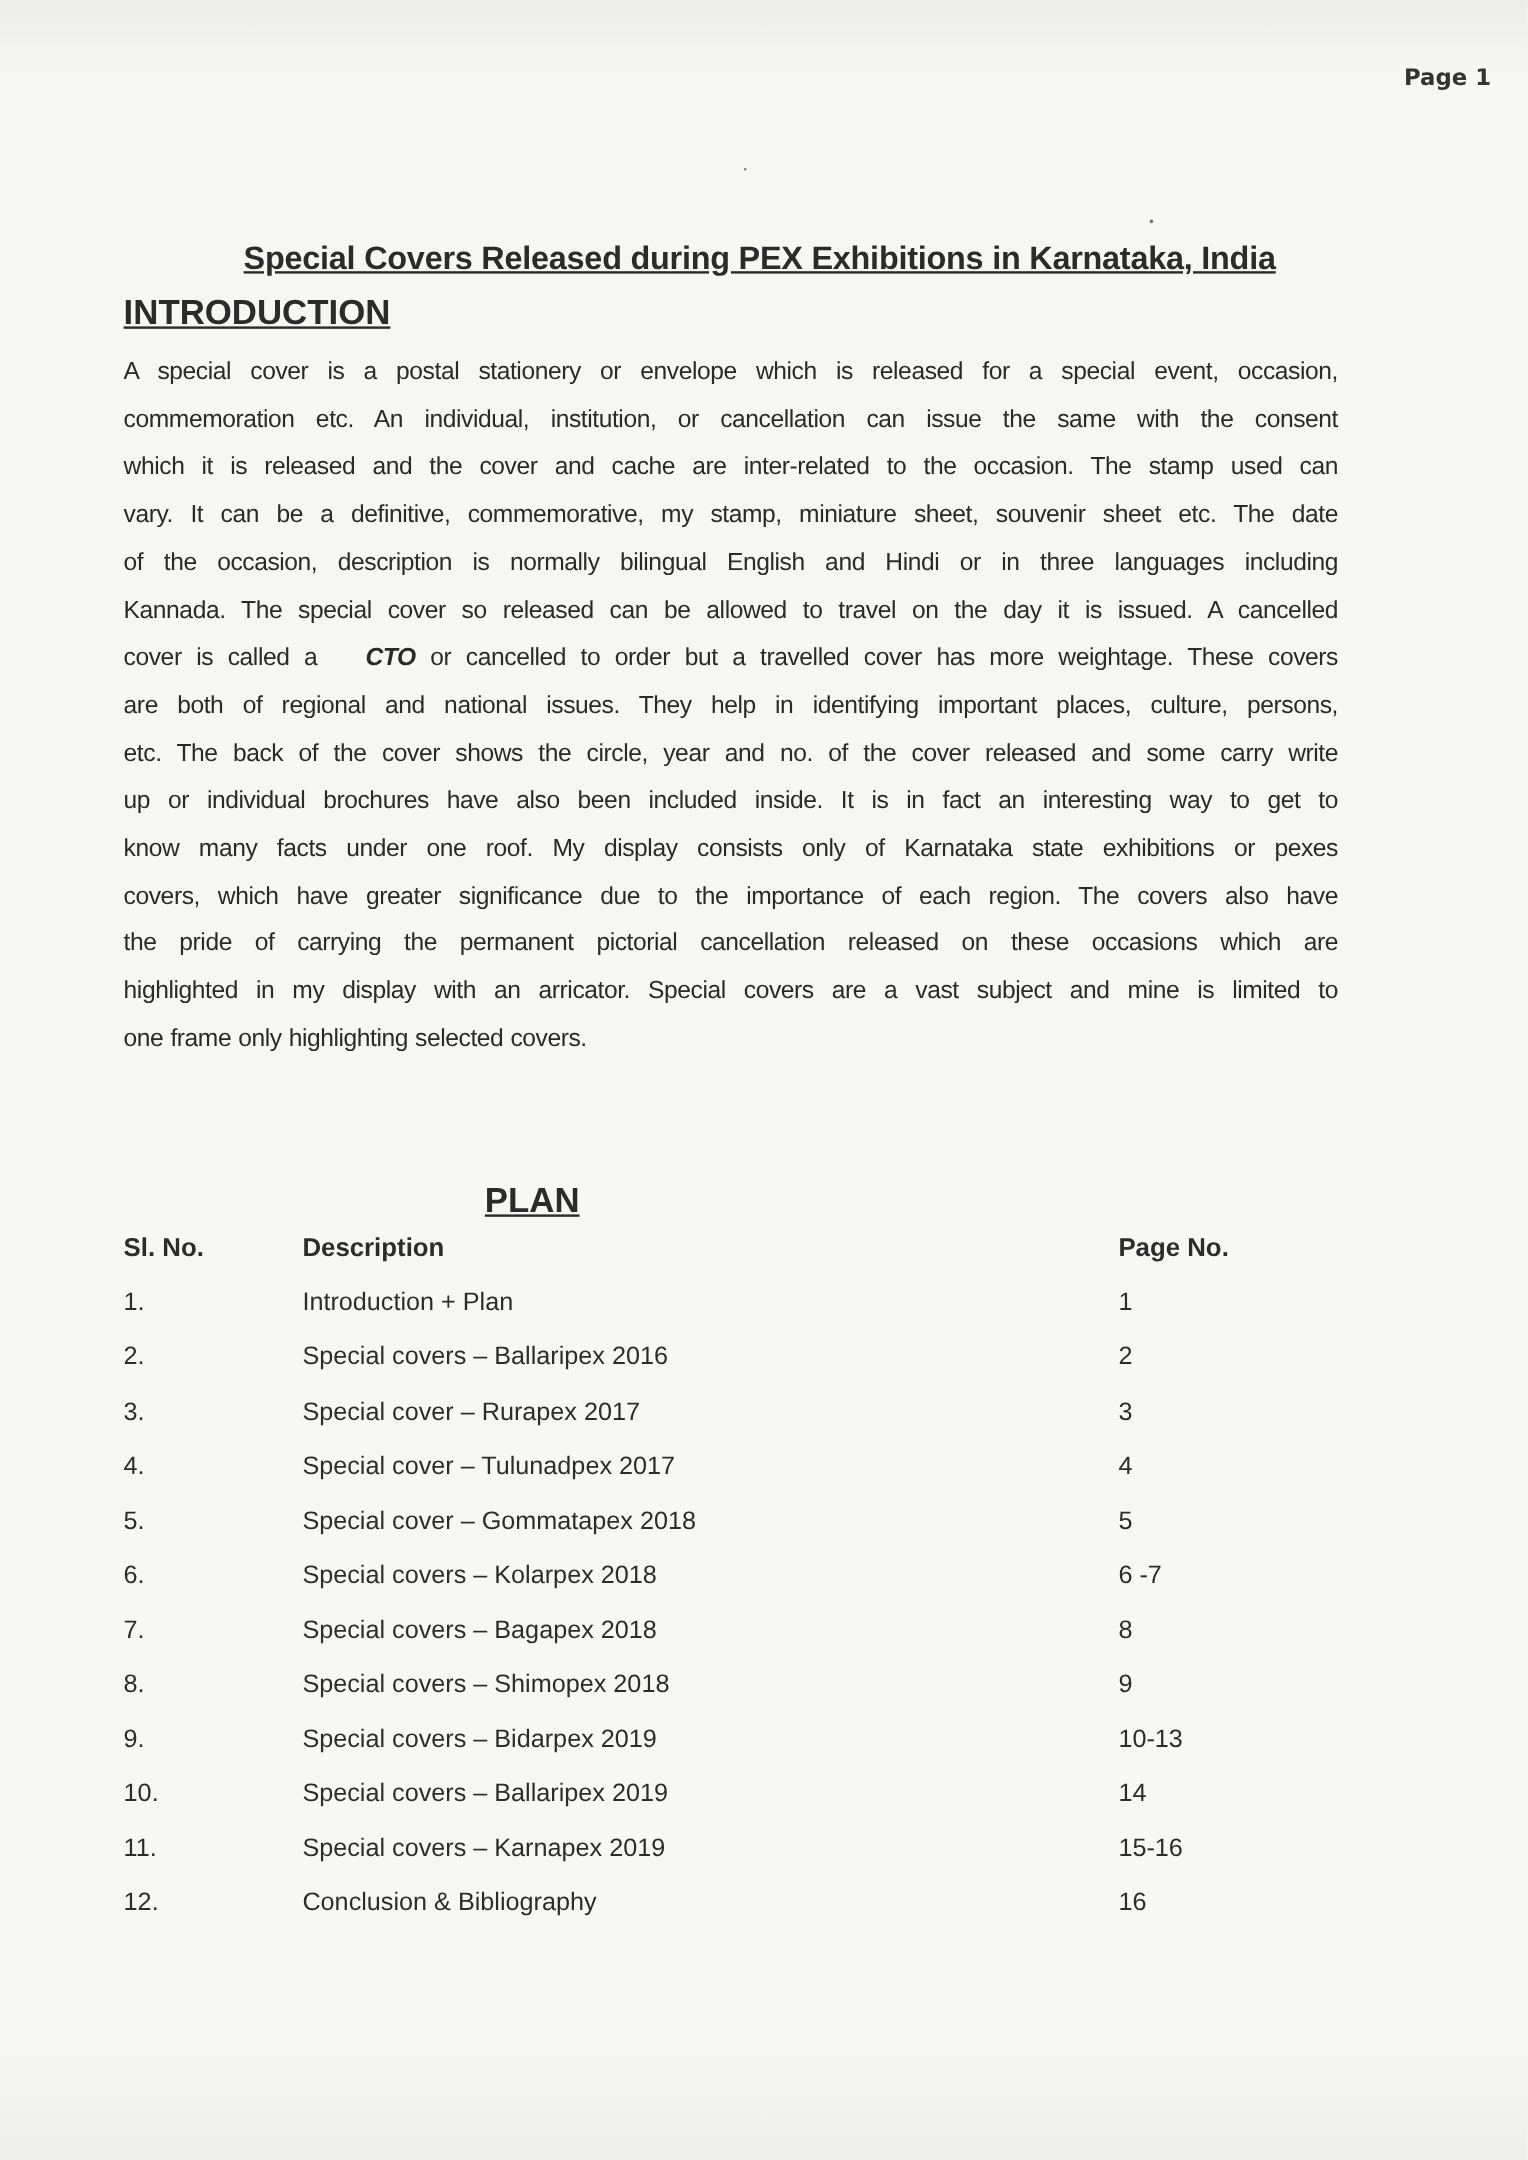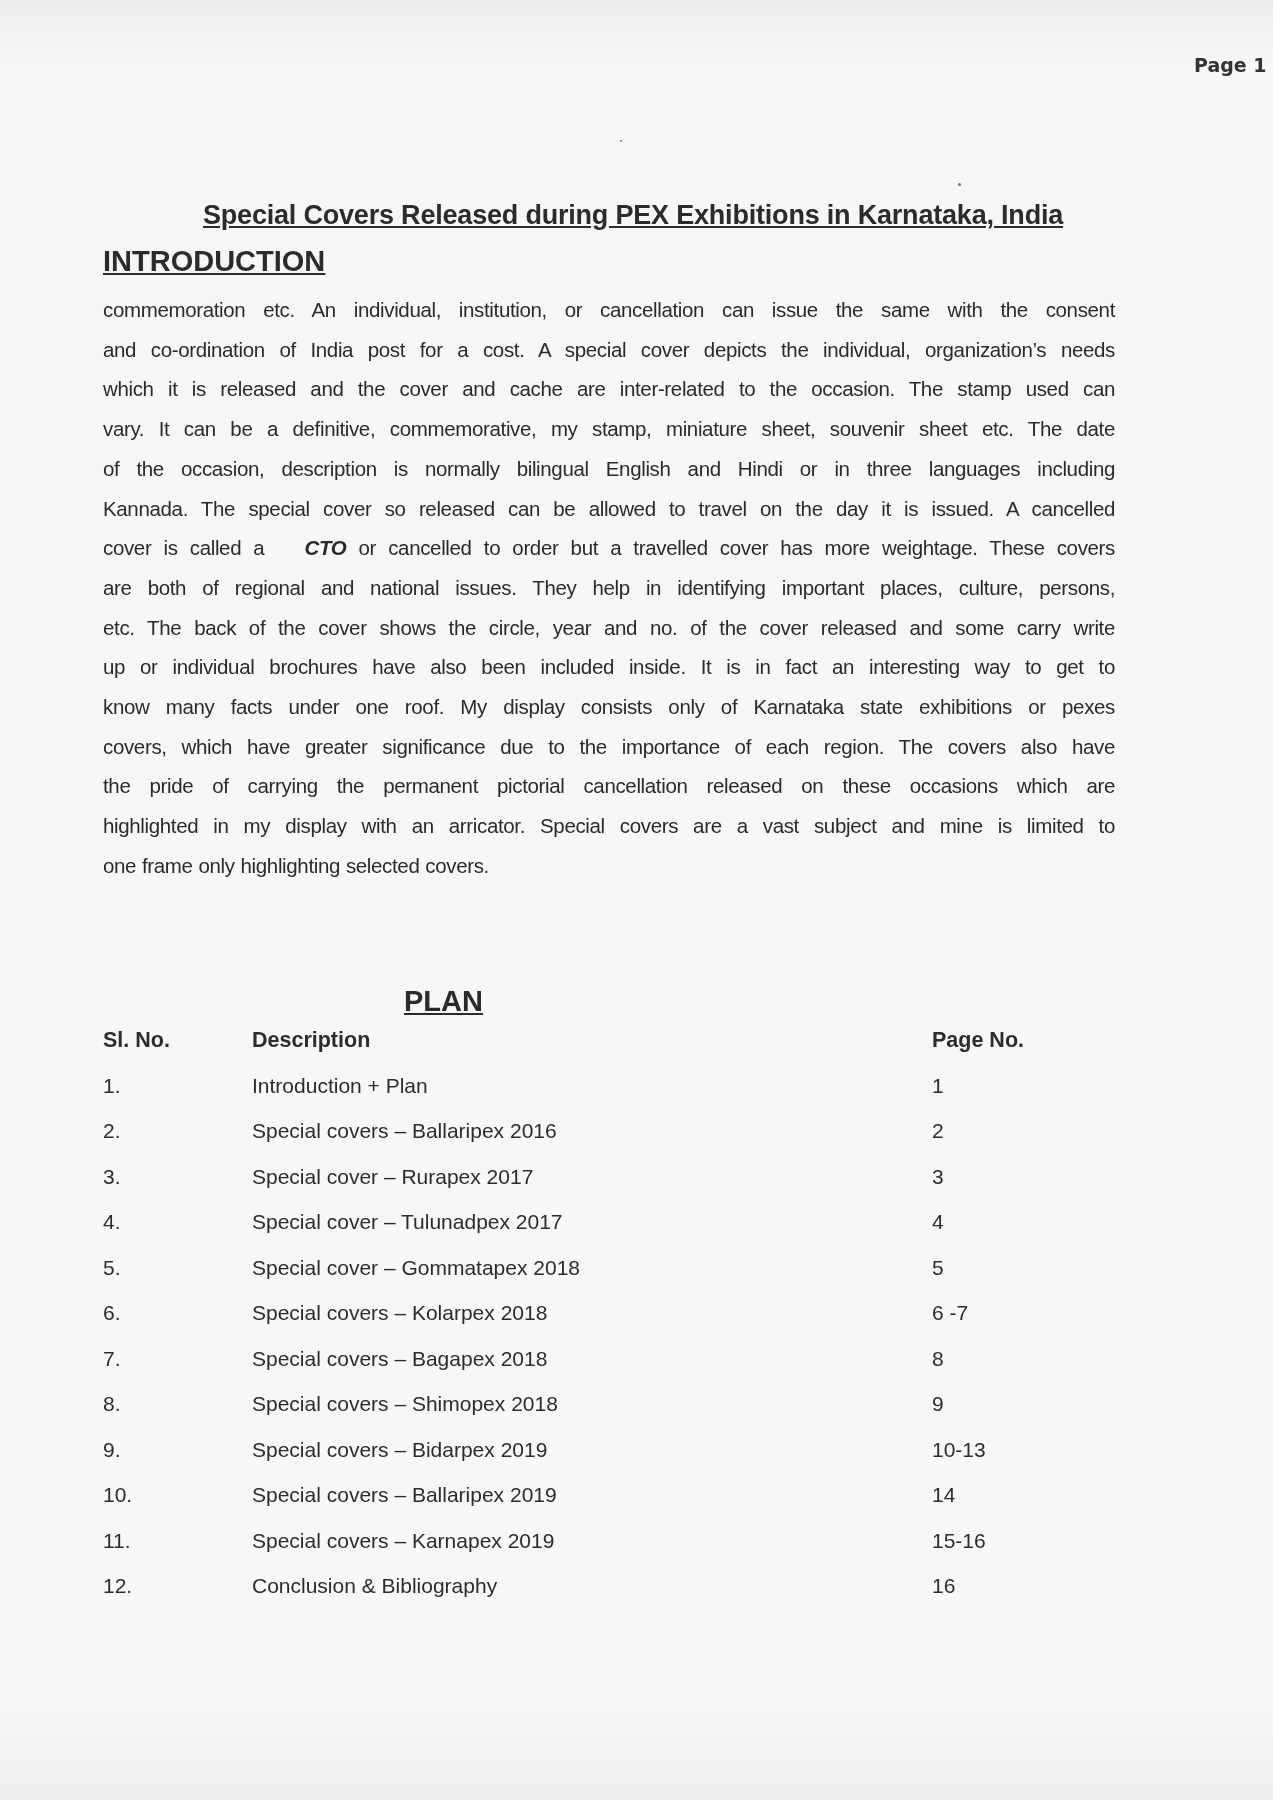--- a/index.html
+++ b/index.html
@@ -9,21 +9,21 @@
     font-family: "Liberation Sans", sans-serif;
     color: #262626;
     position: relative;
   }
   .page {
     position: absolute; left: 0; top: 0; width: 1273px; height: 1800px;
     background: linear-gradient(180deg, #ececeb 0px, #f6f6f5 60px, #f7f7f6 1700px, #eeeeed 1800px);
   }
   .page-label {
     position: absolute; left: 1170px; top: 54px;
-    font-family: "DejaVu Sans", sans-serif; font-weight: bold; font-size: 19px; color: #333; margin-left: 24px;
+    font-family: "DejaVu Sans", sans-serif; font-weight: bold; font-size: 19px; color: #333;
   }
   .title {
     position: absolute; left: 203px; top: 200px;
     font-size: 27px; font-weight: bold; text-decoration: underline; color: #2b2b2b;
     letter-spacing: -0.2px;
   }
   .section-head {
     position: absolute; font-size: 29px; font-weight: bold; text-decoration: underline; color: #2b2b2b;
   }
   .intro-head { left: 103px; top: 245px; }
@@ -49,22 +49,22 @@
 
 <div class="page">
 
   <div class="page-label">Page 1</div>
 
   <div class="title">Special Covers Released during PEX Exhibitions in Karnataka, India</div>
 
   <div class="section-head intro-head">INTRODUCTION</div>
 
   <div class="para">
+    <span class="line">A special cover is a postal stationery or envelope which is released for a special event, occasion,</span>
     <span class="line">commemoration etc. An individual, institution, or cancellation can issue the same with the consent</span>
-    <span class="line">and co-ordination of India post for a cost. A special cover depicts the individual, organization’s needs</span>
     <span class="line">which it is released and the cover and cache are inter-related to the occasion. The stamp used can</span>
     <span class="line">vary. It can be a definitive, commemorative, my stamp, miniature sheet, souvenir sheet etc. The date</span>
     <span class="line">of the occasion, description is normally bilingual English and Hindi or in three languages including</span>
     <span class="line">Kannada. The special cover so released can be allowed to travel on the day it is issued. A cancelled</span>
     <span class="line"><span>cover is called a </span><b>CTO</b><span> or cancelled to order but a travelled cover has more weightage. These covers</span></span>
     <span class="line">are both of regional and national issues. They help in identifying important places, culture, persons,</span>
     <span class="line">etc. The back of the cover shows the circle, year and no. of the cover released and some carry write</span>
     <span class="line">up or individual brochures have also been included inside. It is in fact an interesting way to get to</span>
     <span class="line">know many facts under one roof. My display consists only of Karnataka state exhibitions or pexes</span>
     <span class="line">covers, which have greater significance due to the importance of each region. The covers also have</span>

